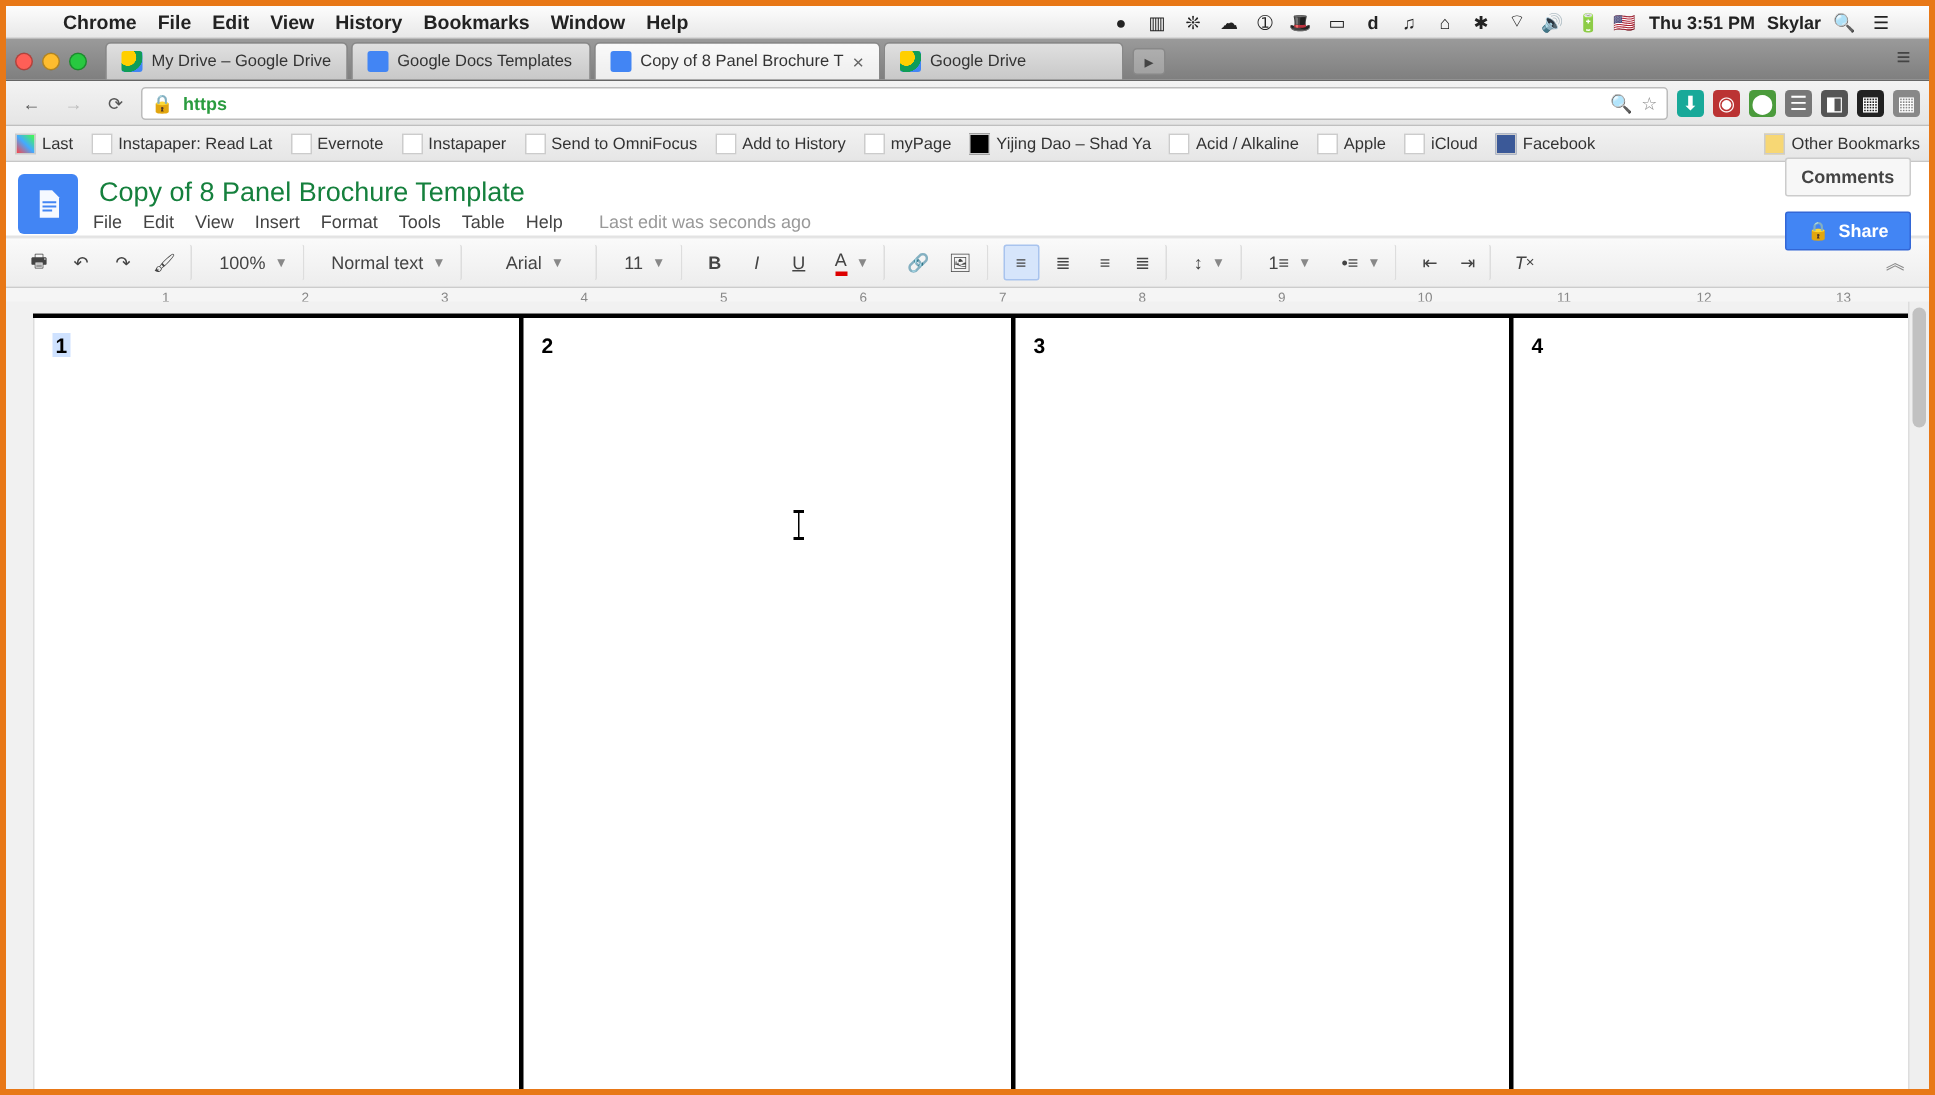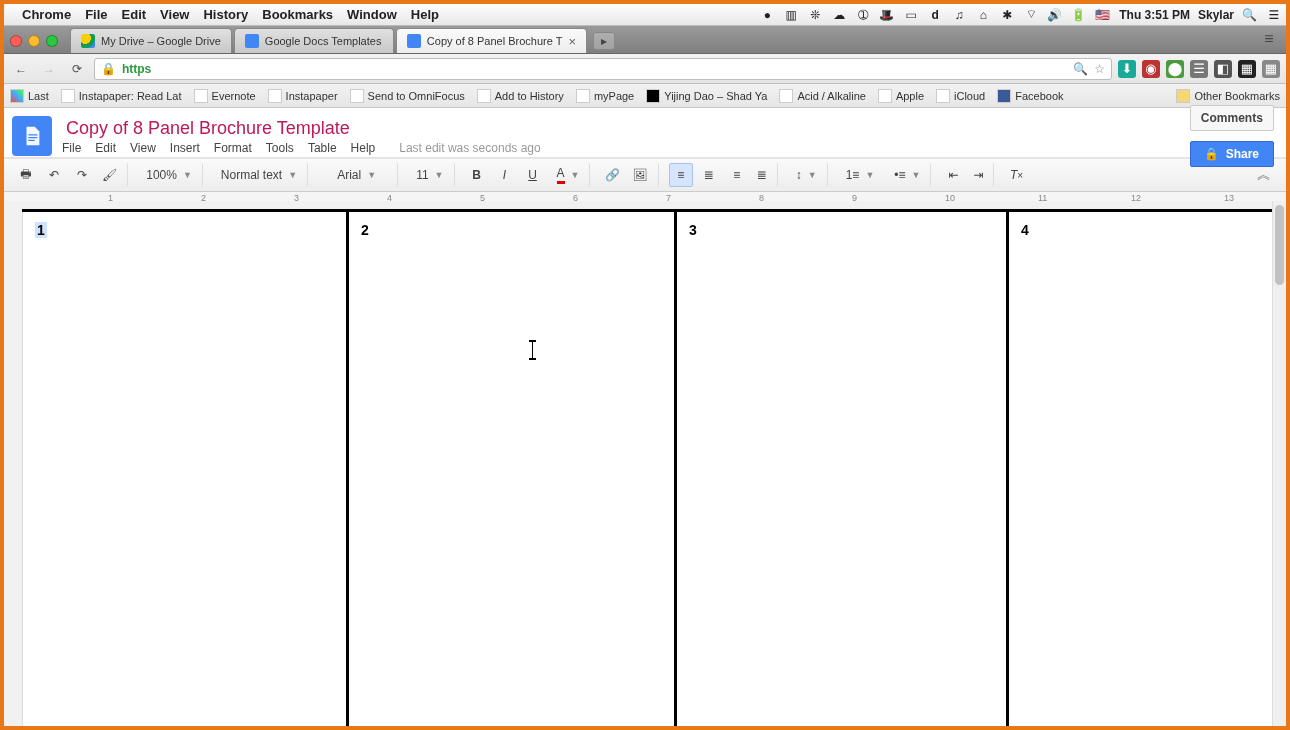--- a/index.html
+++ b/index.html
@@ -1,19 +1,19 @@
 <!DOCTYPE html>
 <html><head>
 <meta charset="utf-8">
 <style>
 * { box-sizing: border-box; margin: 0; padding: 0; font-family: "Helvetica Neue", Arial, sans-serif; }
 body { width: 1290px; height: 730px; overflow: hidden; border: 4px solid #e87817; background: #fff; position: relative; }
 
 
-.mac-menubar { height: 22px; background: linear-gradient(#fdfdfd,#e8e8e8); border-bottom: 1px solid #bbb; display: flex; align-items: center; font-size: 13px; font-weight: bold; color: #222; padding: 0 4px; justify-content: space-between; }
+.mac-menubar { height: 22px; background: linear-gradient(#fdfdfd,#e8e8e8); border-bottom: 1px solid #bbb; display: flex; align-items: center; font-size: 13px; font-weight: bold; color: #222; padding: 0 24px; justify-content: space-between; }
 .mac-menubar .left, .mac-menubar .right { display: flex; align-items: center; gap: 14px; }
 .mac-menubar .apple { font-size: 15px; }
 .mac-menubar .right { gap: 8px; font-weight: normal; font-size: 12px; }
 .mac-menubar .right .icon { width: 16px; text-align: center; }
 .mac-menubar .bold { font-weight: bold; }
 
 
 .tabstrip { height: 28px; background: linear-gradient(#9a9a9a,#7f7f7f); display: flex; align-items: flex-end; padding: 0 6px 0 6px; border-bottom: 1px solid #666; }
 .traffic { display: flex; gap: 6px; align-items: center; margin-right: 12px; margin-bottom: 6px; }
 .traffic span { width: 12px; height: 12px; border-radius: 50%; border: 1px solid rgba(0,0,0,.3); }
@@ -45,21 +45,21 @@
 .bookmarkbar { height: 24px; background: linear-gradient(#f2f2f2,#e6e6e6); border-bottom: 1px solid #c7c7c7; display:flex; align-items:center; padding: 0 6px; font-size: 11px; color:#333; gap: 12px; overflow:hidden; white-space:nowrap; }
 .bookmarkbar .bm { display:flex; align-items:center; gap:4px; }
 .bookmarkbar .bm .bi { width:14px; height:14px; display:inline-block; border:1px solid #ccc; background:#fff; }
 .bookmarkbar .spacer { flex:1; }
 
 
 .docs-header { height: 50px; background: #fff; display:flex; align-items:center; padding: 6px 12px 0 8px; gap: 10px; border-bottom: 1px solid #e3e3e3; }
 .docs-logo { width: 40px; height: 40px; background: #4285f4; border-radius: 4px; display:flex; align-items:center; justify-content:center; color:#fff; }
 .docs-logo svg { width: 22px; height: 22px; fill: #fff; }
 .docs-title-area { flex:1; display:flex; flex-direction:column; }
-.docs-title { font-size: 18px; color: #be185d; padding: 2px 4px; }
+.docs-title { font-size: 18px; color: #15803d; padding: 2px 4px; }
 .docs-menus { display:flex; gap: 14px; font-size: 12px; color:#444; align-items:center; }
 .docs-menus .lastedit { color: #999; margin-left: 10px; }
 .header-right { display:flex; align-items:center; gap: 10px; flex-direction: column; }
 .btn-comments { border: 1px solid #ccc; background: #f7f7f7; padding: 5px 10px; font-size: 12px; border-radius: 2px; color:#444; font-weight:bold; }
 .btn-share { background: #4285f4; color: #fff; border: 1px solid #3367d6; padding: 5px 14px; font-size: 12px; border-radius: 2px; font-weight: bold; display:flex; align-items:center; gap:6px; }
 .user-name { font-size: 12px; color:#555; display:flex; align-items:center; gap:4px; position:absolute; right:20px; top:104px; }
 
 
 .toolbar { height: 34px; background: linear-gradient(#fafafa,#ededed); border-top:1px solid #e5e5e5; border-bottom: 1px solid #ccc; display:flex; align-items:center; padding: 0 10px; gap: 4px; font-size:12px; color:#444; }
 .tb { height: 24px; min-width: 24px; display:flex; align-items:center; justify-content:center; border-radius:2px; padding: 0 4px; }
@@ -140,20 +140,24 @@
   </div>
   <div class="tab">
     <span class="favicon fv-gdoc"></span>
     <span>Google Docs Templates</span>
   </div>
   <div class="tab active">
     <span class="favicon fv-gdoc"></span>
     <span>Copy of 8 Panel Brochure T</span>
     <span class="close">×</span>
   </div>
+  <div class="tab">
+    <span class="favicon fv-drive"></span>
+    <span>Google Drive</span>
+  </div>
   <div class="newtab-btn">▸</div>
   <div class="spacer"></div>
   <div class="menuicon">≡</div>
 </div>
 
 <div class="omnibar">
   <div class="navbtn">←</div>
   <div class="navbtn disabled">→</div>
   <div class="navbtn">⟳</div>
   <div class="addrfield">

